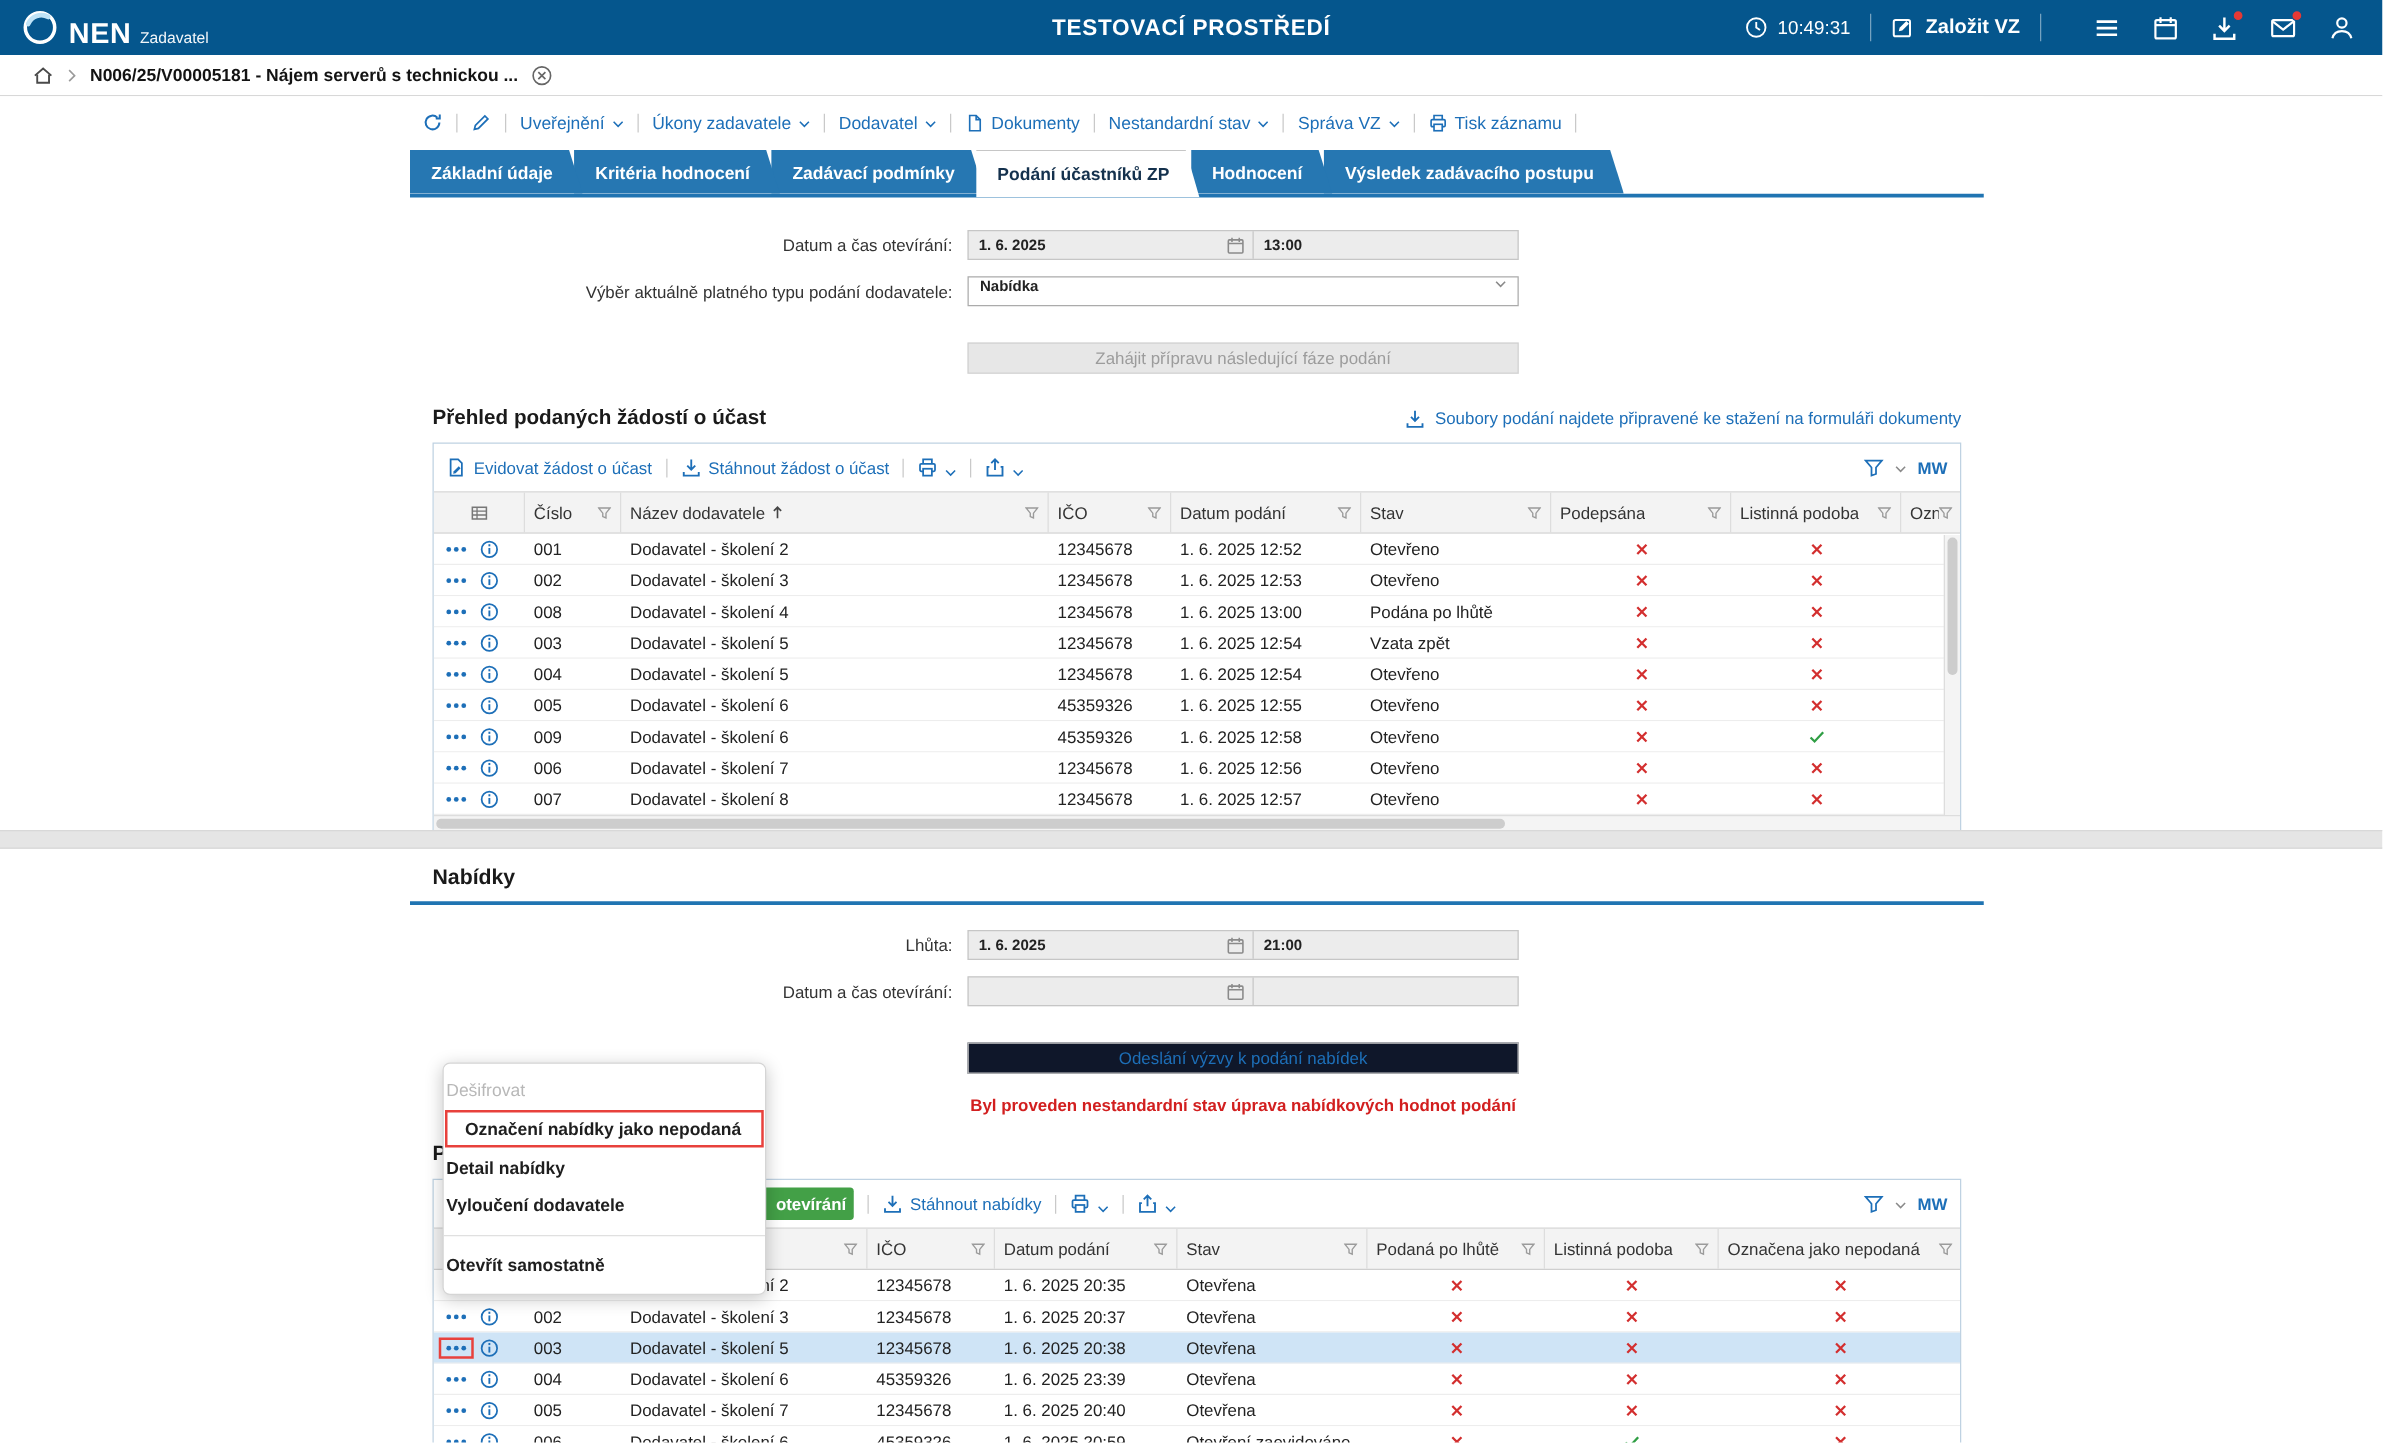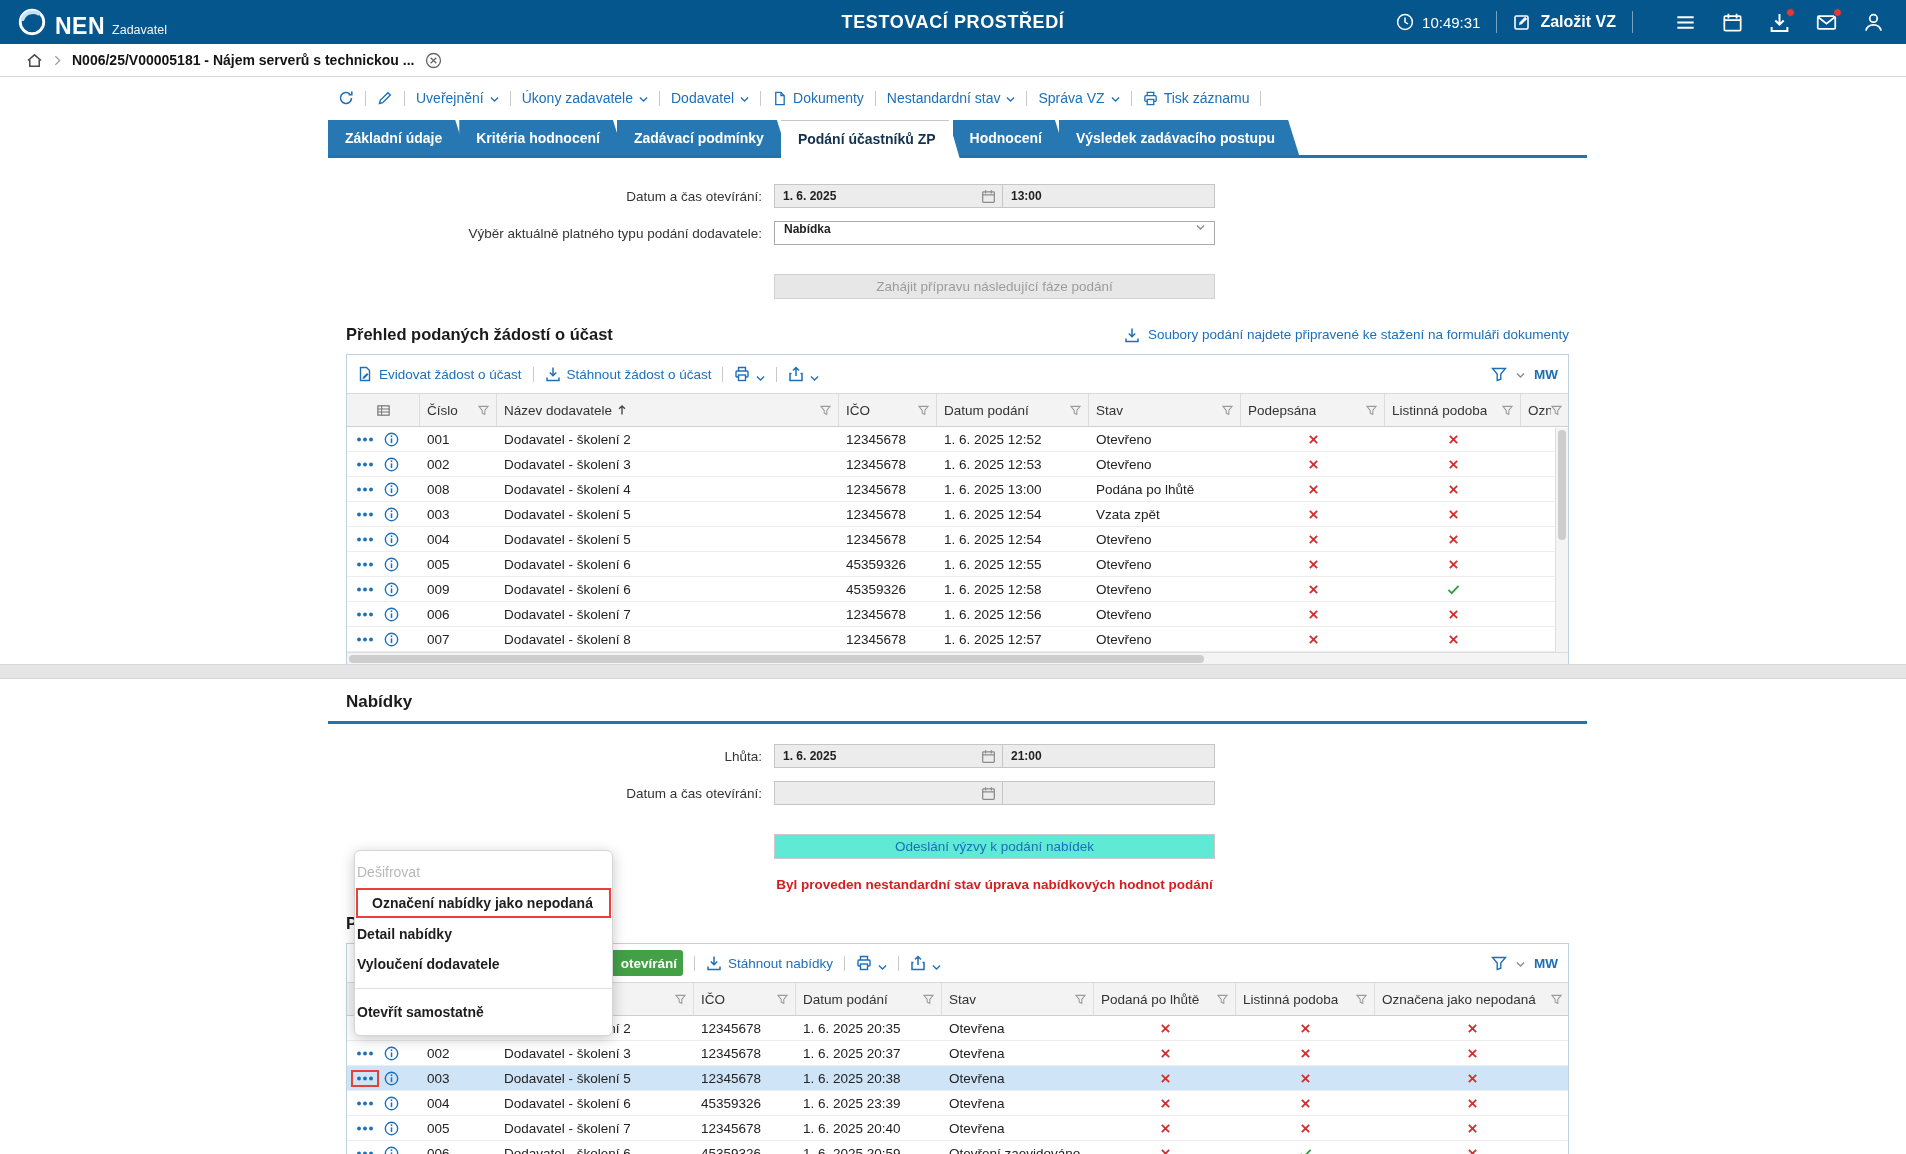--- a/index.html
+++ b/index.html
@@ -56,21 +56,21 @@
   .form-label{width:446px;text-align:right;padding-right:12px;font-size:13.5px;color:#333}
   .field{width:441px;height:24px}
   .composite{display:flex;background:#ececec;border:1px solid #c6c6c6}
   .comp-date{flex:0 0 228px;display:flex;align-items:center;justify-content:space-between;padding:0 6px 0 8px;border-right:1px solid #c6c6c6}
   .comp-time{flex:1;display:flex;align-items:center;padding-left:8px}
   .comp-val{font-weight:bold;font-size:12px;color:#222}
   .cal-gray{color:#8a8a8a}
   .select{display:flex;justify-content:space-between;align-items:flex-start;background:#fff;border:1px solid #ababab;padding:0 9px;cursor:pointer}
   .btn{font-family:"Liberation Sans",sans-serif;font-size:13.5px;height:25px;display:flex;align-items:center;justify-content:center;cursor:pointer}
   .btn-disabled{margin-left:446px;width:441px;background:#e7e7e7;border:1px solid #d2d2d2;color:#9c9c9c;margin-top:16px}
-  .btn-outline{margin-left:446px;width:441px;background:#5eead4;border:1px solid #c9c9c9;color:#1d6fb8;margin-top:16px}
+  .btn-outline{margin-left:446px;width:441px;background:#0f172a;border:1px solid #c9c9c9;color:#1d6fb8;margin-top:16px}
   .warning{margin-left:446px;width:441px;text-align:center;color:#d21f1f;font-weight:bold;font-size:13.5px;margin-top:18px}
 
   
   .section-row{display:flex;justify-content:space-between;align-items:center;margin:26px 18px 0 18px}
   .section-title{font-size:16.5px;font-weight:bold;color:#1a1a1a}
   .files-link{display:flex;gap:8px;align-items:center;color:#1d6fb8;font-size:13.5px;cursor:pointer}
   .offers-title-row{padding:10px 0 9px 18px;border-bottom:3px solid #2074b2}
   .offers-title{font-size:17px;font-weight:bold;color:#1a1a1a}
   .section-title2{margin:22px 18px 0 18px;font-size:16.5px;font-weight:bold;color:#1a1a1a}
 

